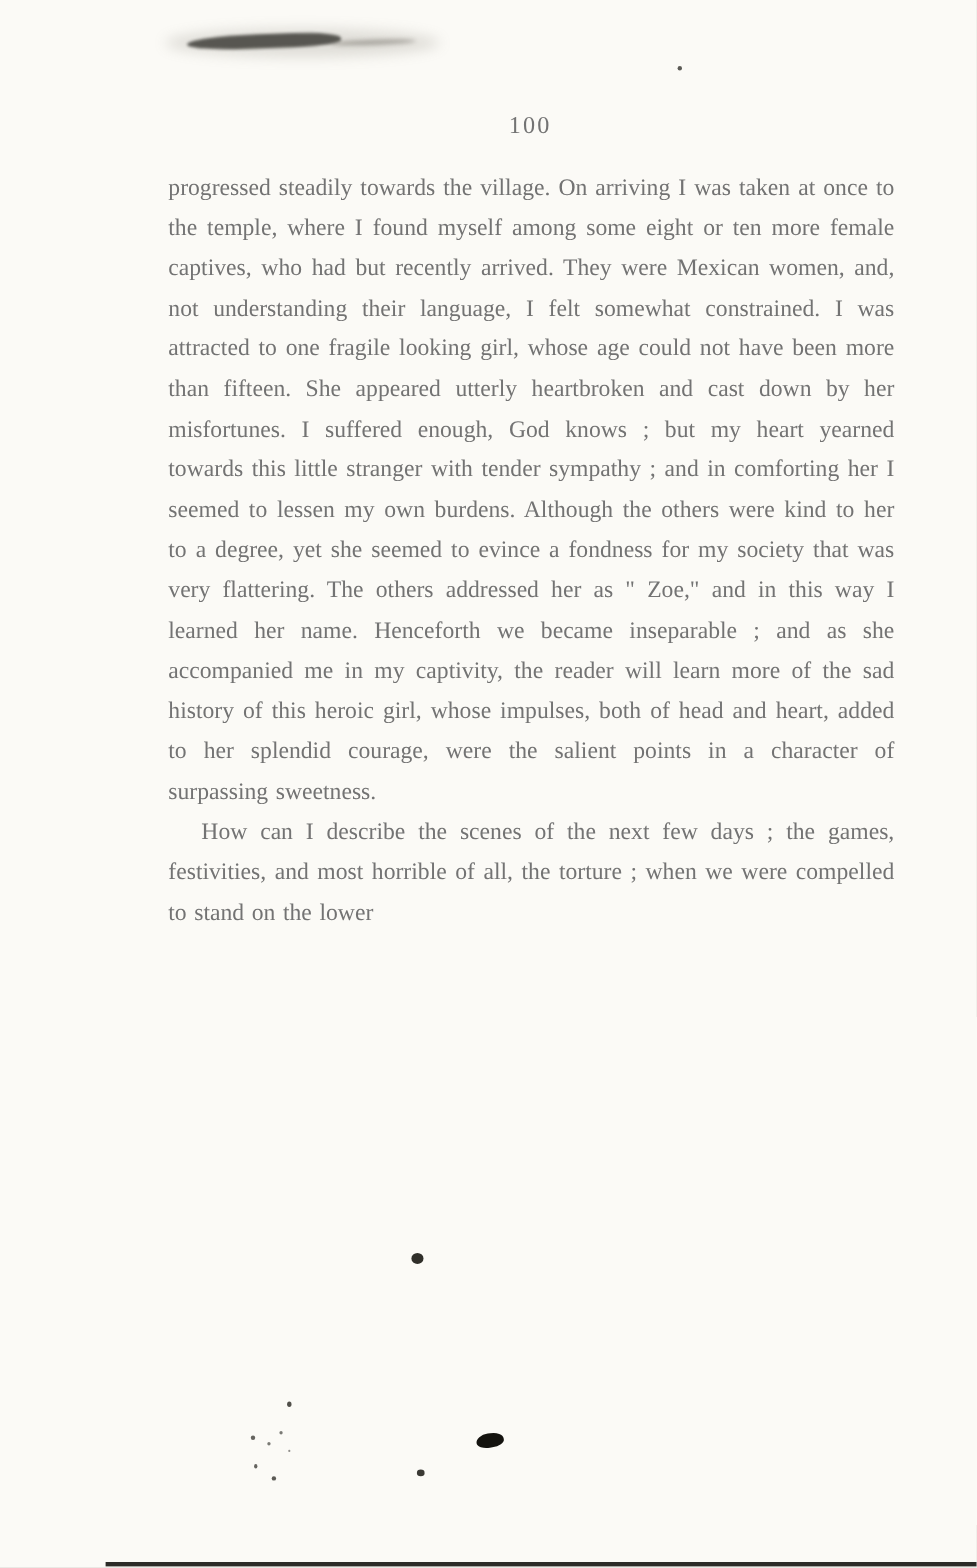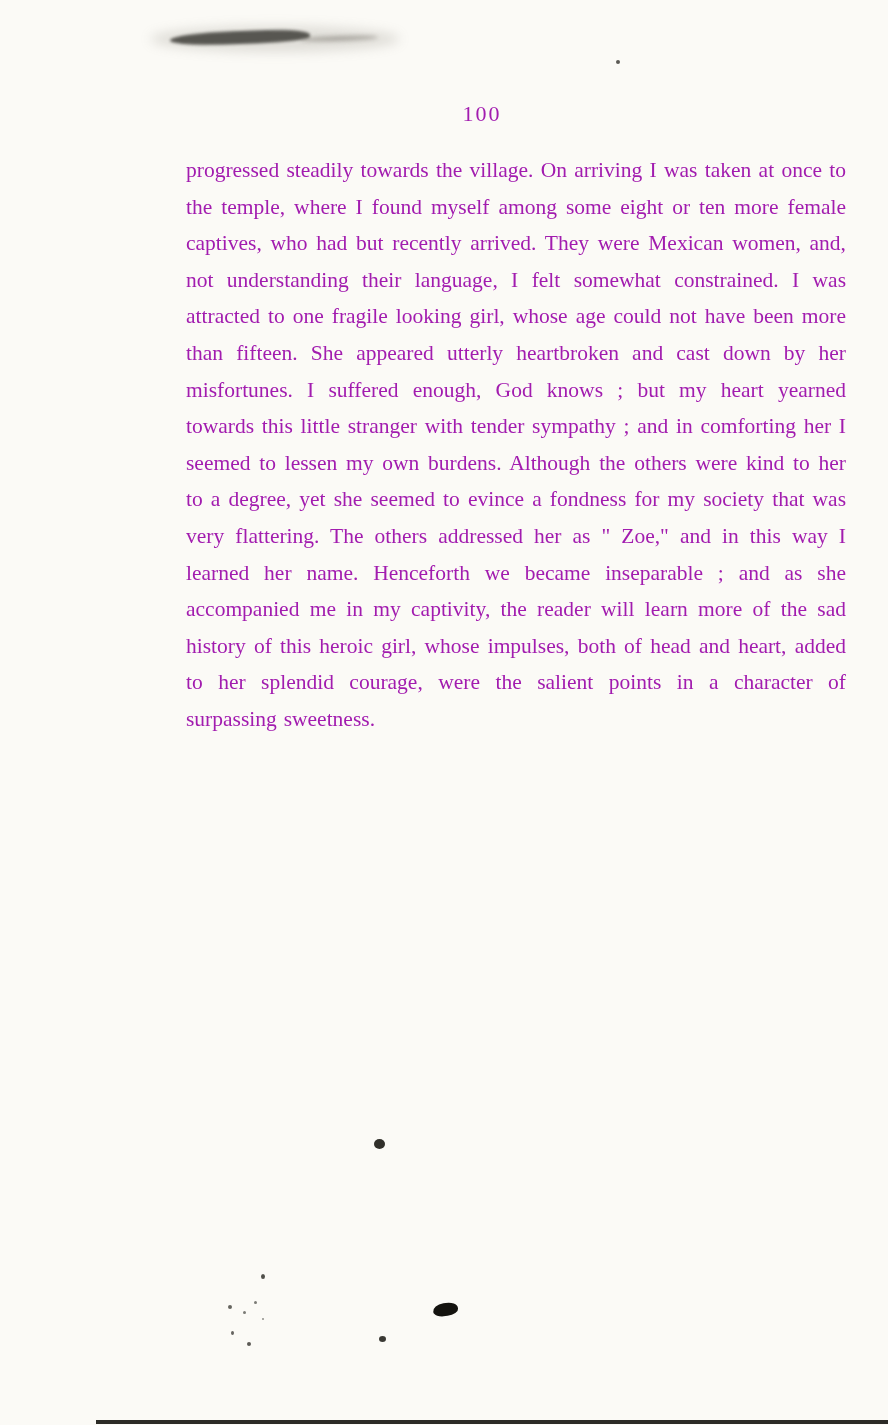--- a/index.html
+++ b/index.html
@@ -10,41 +10,40 @@
   .scan-page {
     position: relative;
     width: 888px;
     height: 1425px;
     margin: 0 auto;
     background:
       radial-gradient(ellipse at 50% 45%, #fdfcf9 0%, #faf9f5 60%, #f3f1ea 92%, #ecead F 100%);
     background-color: #fbfaf6;
     overflow: hidden;
     font-family: "Liberation Serif", "DejaVu Serif", serif;
-    color: #a21caf;
+    color: #737373;
   }
   .page-number {
     position: absolute;
     top: 101px;
     left: 152px;
     width: 660px;
     text-align: center;
     font-size: 22px;
     letter-spacing: 2px;
   }
   .text-block {
     position: absolute;
     top: 152px;
     left: 153px;
     width: 660px;
     font-size: 21.5px;
     line-height: 36.6px;
     text-align: justify;
     word-spacing: 1.5px;
-    margin-left: 33px;
   }
   .para {
     margin: 0;
     text-indent: 30px;
   }
   .para.first {
     text-indent: 0;
   }
   
   .smudge-top {
@@ -120,20 +119,21 @@
 
   <div class="smudge-top-haze"></div>
   <div class="smudge-top"></div>
   <div class="smudge-top-tail"></div>
   <div class="speck speck-a"></div>
 
   <div class="page-number">100</div>
 
   <div class="text-block">
     <p class="para first">progressed steadily towards the village. On arriving I was taken at once to the temple, where I found myself among some eight or ten more female captives, who had but recently arrived. They were Mexican women, and, not understanding their language, I felt somewhat constrained. I was attracted to one fragile looking girl, whose age could not have been more than fifteen. She appeared utterly heartbroken and cast down by her misfortunes. I suffered enough, God knows ; but my heart yearned towards this little stranger with tender sympathy ; and in comforting her I seemed to lessen my own burdens. Although the others were kind to her to a degree, yet she seemed to evince a fondness for my society that was very flattering. The others addressed her as " Zoe," and in this way I learned her name. Henceforth we became inseparable ; and as she accompanied me in my captivity, the reader will learn more of the sad history of this heroic girl, whose impulses, both of head and heart, added to her splendid courage, were the salient points in a character of surpassing sweetness.</p>
+    <p class="para">How can I describe the scenes of the next few days ; the games, festivities, and most horrible of all, the torture ; when we were compelled to stand on the lower</p>
   </div>
 
   <div class="speck speck-b"></div>
   <div class="speck speck-c"></div>
   <div class="speck speck-d"></div>
   <div class="speck speck-e"></div>
   <div class="speck speck-f"></div>
   <div class="speck speck-g"></div>
   <div class="speck speck-h"></div>
   <div class="speck speck-i"></div>

